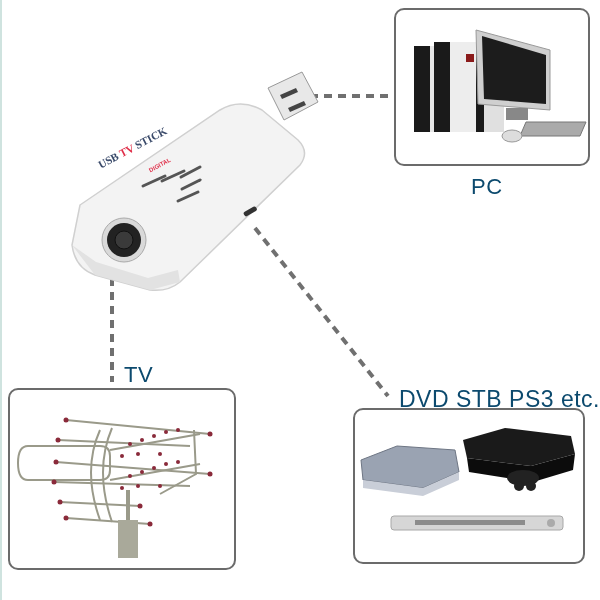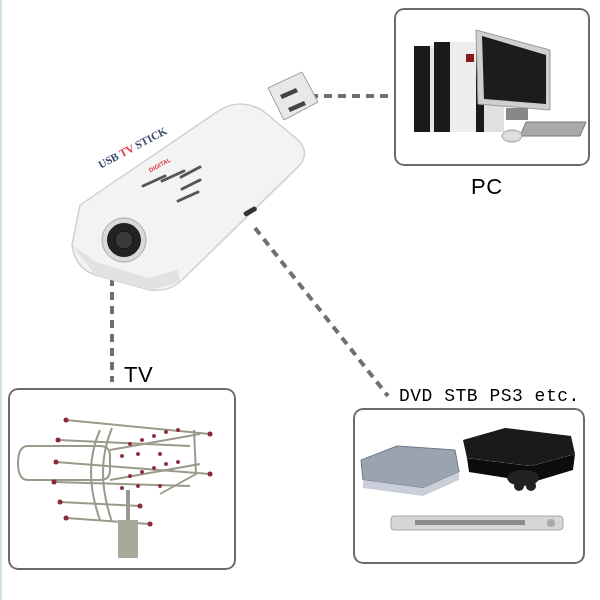--- a/index.html
+++ b/index.html
@@ -1,19 +1,19 @@
 <!DOCTYPE html>
 <html><head>
 <meta charset="utf-8">
 <style>
   html,body{margin:0;padding:0;}
   body{width:600px;height:600px;background:#ffffff;position:relative;overflow:hidden;font-family:"Liberation Sans",sans-serif;}
   .edge{position:absolute;left:0;top:0;width:2px;height:600px;background:#cfe3df;}
   .box{position:absolute;border:2px solid #6b6b6b;border-radius:10px;background:#fff;box-sizing:border-box;}
-  .label{position:absolute;color:#000000;font-size:20px;letter-spacing:0.5px;}
+  .label{position:absolute;color:#0c4a6e;font-size:20px;letter-spacing:0.5px;}
   svg{position:absolute;left:0;top:0;}
 </style>
 </head>
 <body>
 
 <div class="edge"></div>
 
 <svg width="600" height="600">
 
   <line x1="310" y1="96" x2="392" y2="96" stroke="#707070" stroke-width="4" stroke-dasharray="8,6"></line>
@@ -108,21 +108,21 @@
       <circle cx="112" cy="66" r="2"></circle>
         <circle cx="128" cy="64" r="2"></circle>
         <circle cx="150" cy="64" r="2"></circle>
       <circle cx="112" cy="98" r="2"></circle>
         <circle cx="128" cy="96" r="2"></circle>
         <circle cx="150" cy="96" r="2"></circle>
     </g>
   </svg>
 </div>
 
-<div class="label" style="left:399px;top:386px;font-size:18px;font-family:Liberation Mono, monospace;">DVD STB PS3 etc.</div>
+<div class="label" style="left:399px;top:386px;font-size:23px;">DVD STB PS3 etc.</div>
 <div class="box" style="left:353px;top:408px;width:232px;height:156px;">
   <svg width="232" height="156">
     <polygon points="6,50 42,36 100,40 104,62 68,78 8,70" fill="#9aa3b2" stroke="#6e7684"></polygon>
     <polygon points="8,70 68,78 104,62 104,70 68,86 8,78" fill="#c9ced8"></polygon>
     <polygon points="108,30 150,18 216,26 220,44 176,56 112,48" fill="#1a1a1a"></polygon>
     <polygon points="112,48 176,56 220,44 218,60 178,72 114,62" fill="#0c0c0c"></polygon>
     <ellipse cx="168" cy="68" rx="16" ry="8" fill="#222"></ellipse>
     <circle cx="164" cy="76" r="5" fill="#222"></circle>
     <circle cx="176" cy="76" r="5" fill="#222"></circle>
     <rect x="36" y="106" width="172" height="14" rx="3" fill="#d6d6d6" stroke="#a8a8a8"></rect>

